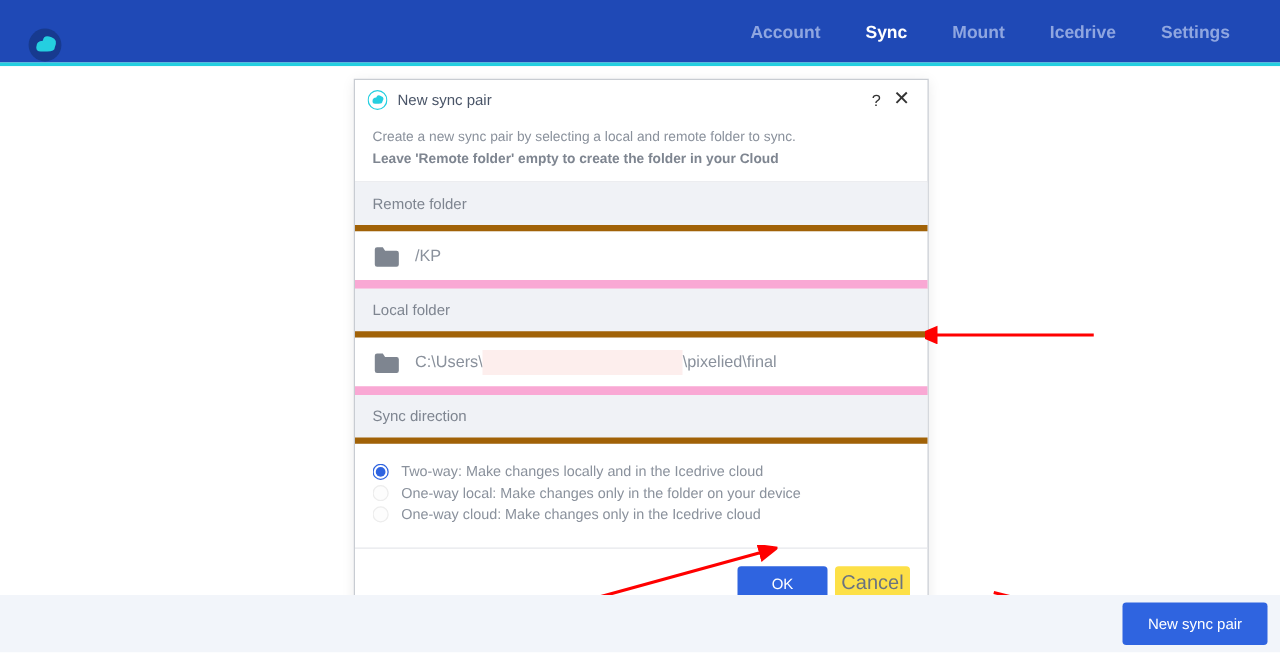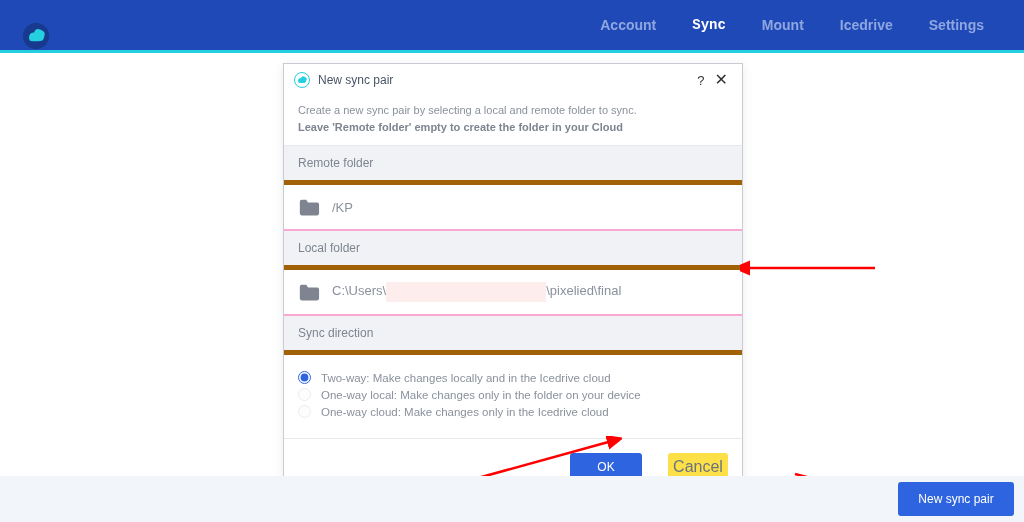--- a/index.html
+++ b/index.html
@@ -2,44 +2,44 @@
 <html><head>
 <meta charset="utf-8">
 <style>
   * { box-sizing: border-box; margin: 0; padding: 0; }
   html, body { width: 1024px; height: 522px; font-family: "Segoe UI", Arial, sans-serif; background: #fff; overflow: hidden; }
   .topbar { width: 100%; height: 50px; background: #1f49b6; display: flex; align-items: flex-end; padding: 0 22px; }
   .logo-wrap { width: 28px; height: 28px; }
   .logo-wrap svg { width: 28px; height: 28px; }
   .nav { margin-left: auto; display: flex; gap: 0; }
   .nav a { color: #8fa6e0; font-weight: 600; font-size: 14px; padding: 0 18px; line-height: 50px; text-decoration: none; cursor: pointer; }
-  .nav a.active { color: #ffffff; font-family: Liberation Mono, monospace; }
+  .nav a.active { color: #ffffff; }
   .cyanbar { width: 100%; height: 3px; background: #24cfe0; }
   .page { position: relative; width: 100%; height: calc(522px - 53px); background: #fff; }
   .bottom-strip { position: absolute; left: 0; right: 0; bottom: 0; height: 46px; background: #f2f5fa; }
   .new-pair-btn { position: absolute; right: 10px; bottom: 6px; width: 116px; height: 34px; background: #2f64e0; color: #fff; font-size: 12px; border: none; border-radius: 3px; cursor: pointer; }
   .dialog { position: absolute; left: 283px; top: 10px; width: 460px; border: 1px solid #c8ccd2; background: #fff; box-shadow: 0 2px 10px rgba(0,0,0,.08); }
   .dlg-title { display: flex; align-items: center; height: 32px; padding: 0 10px; }
   .dlg-title .ico { width: 16px; height: 16px; margin-right: 8px; }
   .dlg-title .ttl { font-size: 12px; color: #4a5568; flex: 1; }
   .dlg-title .qmark { font-size: 13px; color: #333; padding: 0 6px; cursor: pointer; }
   .dlg-title .close { font-size: 16px; color: #333; padding: 0 4px; cursor: pointer; line-height: 1; }
   .instr { padding: 6px 14px 10px; border-bottom: 1px solid #e6e8ec; }
   .instr p { font-size: 11px; color: #8a919c; line-height: 1.5; }
   .instr .bold { font-weight: 700; color: #7e8590; }
   .section-h { background: #f0f2f6; padding: 10px 14px; font-size: 12px; color: #7e8590; border-bottom: 5px solid #a16207; }
-  .folder-row { display: flex; align-items: center; height: 46px; padding: 16px 14px; border-bottom: 2px solid #f9a8d4; }
+  .folder-row { display: flex; align-items: center; height: 46px; padding: 16px 14px; border-bottom: 7px solid #f9a8d4; }
   .folder-row .folder-icon { width: 22px; height: 18px; margin-right: 12px; }
   .folder-row .path-text { font-size: 13px; color: #8a919c; white-space: pre; }
   .folder-row .redacted { display: inline-block; width: 160px; height: 20px; background: #fdeeed; vertical-align: middle; }
   .sync-opts { padding: 12px 14px 16px; border-bottom: 1px solid #e6e8ec; }
   .opt-row { display: flex; align-items: flex-end; margin: 4px 0; font-size: 11.5px; color: #8a919c; }
   .opt-row input[type=radio] { margin-right: 10px; accent-color: #2f64e0; }
   .opt-row input[type=radio]:disabled { opacity: .4; }
-  .dlg-btns { display: flex; justify-content: flex-end; align-items: center; padding: 14px; gap: 26px; }
+  .dlg-btns { display: flex; justify-content: flex-end; align-items: center; padding: 14px; gap: 6px; }
   .btn-ok { width: 72px; height: 28px; background: #2f64e0; color: #fff; border: none; border-radius: 3px; font-size: 12px; cursor: pointer; }
   .btn-cancel { width: 60px; height: 28px; background: #fde047; color: #6b7380; border: none; border-radius: 3px; font-size: 16px; cursor: pointer; }
   .arrow { position: absolute; pointer-events: none; }
 </style>
 </head>
 <body>
 
 <div class="topbar">
   <div class="logo-wrap">
     <svg viewBox="0 0 32 32">

